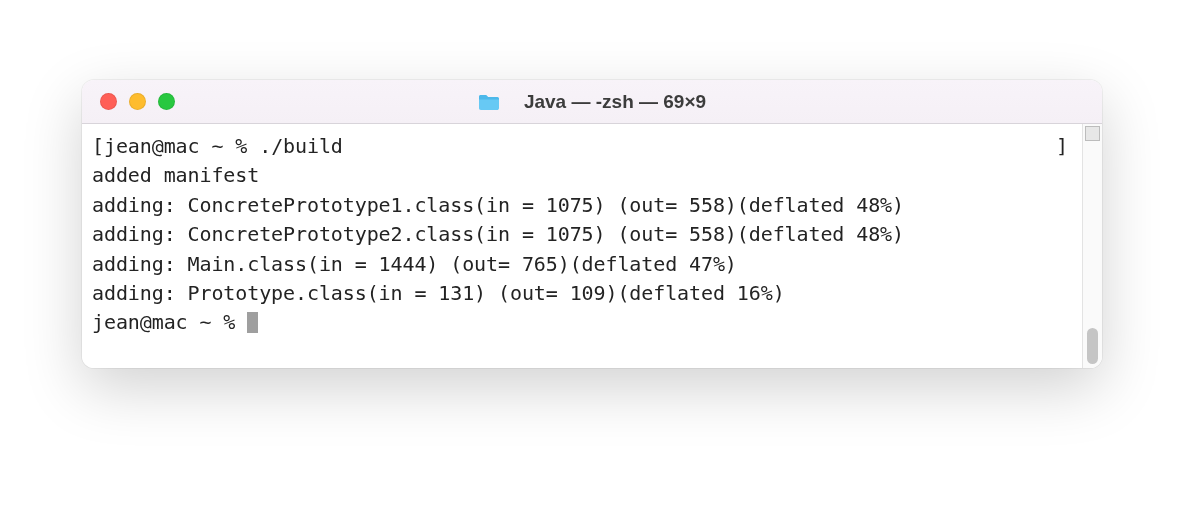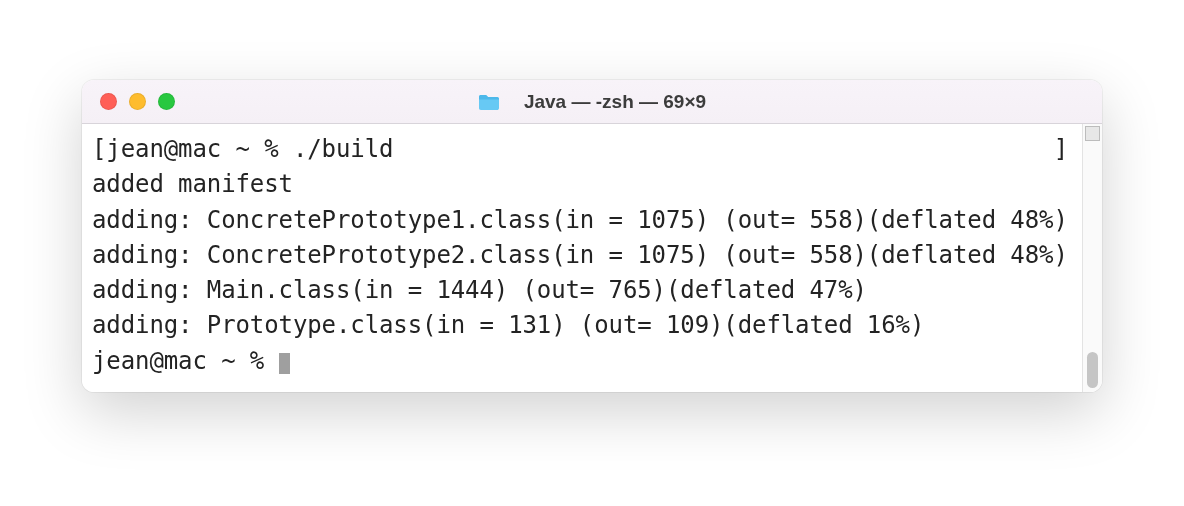--- a/index.html
+++ b/index.html
@@ -60,21 +60,21 @@
       display: inline-block;
     }
     .content-area {
       display: flex;
       background: #ffffff;
     }
     .terminal-body {
       flex: 1;
       padding: 8px 10px 13px 10px;
       font-family: "SF Mono", "Menlo", "Monaco", "Consolas", monospace;
-      font-size: 24px;
+      font-size: 20px;
       line-height: 1.47;
       color: #232323;
       white-space: pre;
       overflow: hidden;
       letter-spacing: -0.1px;
       min-height: 244px;
     }
     .line { display: block; }
     .prompt-bracket { color: #232323; }
     .cursor {

